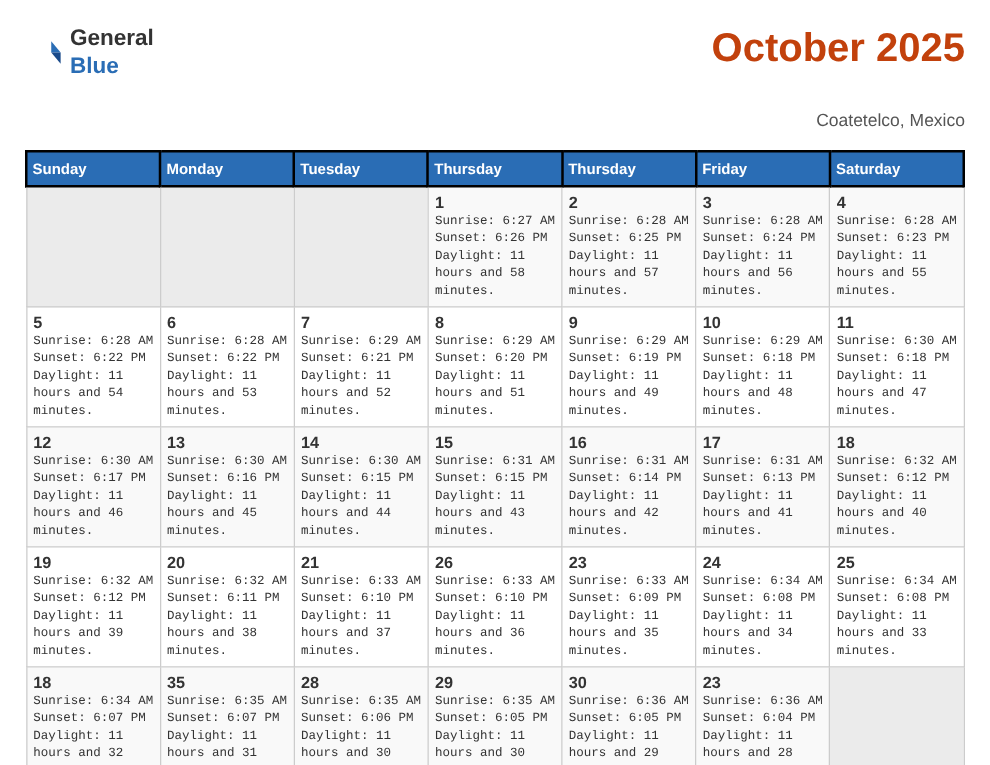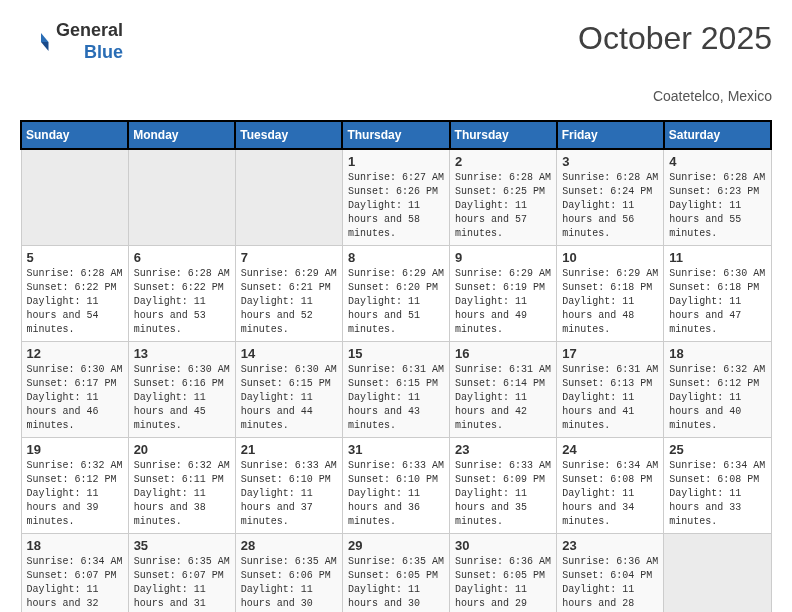--- a/index.html
+++ b/index.html
@@ -18,35 +18,34 @@
     }
     .logo {
       display: flex;
       align-items: center;
       gap: 6px;
     }
     .logo-text {
       font-size: 18px;
       font-weight: bold;
       line-height: 1.2;
-      text-align: right;
     }
     .logo-general { color: #333; }
     .logo-blue { color: #2a6db5; }
     .logo-icon {
       width: 30px;
       height: 30px;
     }
     .title-block {
       text-align: right;
     }
     .month-title {
       font-size: 32px;
-      font-weight: normal;
-      color: #404040;
+      font-weight: bold;
+      color: #c2410c;
     }
     .location {
       font-size: 14px;
       color: #555;
       margin-top: 31px;
     }
     .calendar {
       width: 100%;
       border-collapse: collapse;
       font-size: 10.5px;
@@ -253,21 +252,21 @@
 Sunset: 6:11 PM
 Daylight: 11 hours and 38 minutes.</div>
         </td>
         <td>
           <div class="day-num">21</div>
           <div class="day-info" style="white-space: pre-line;">Sunrise: 6:33 AM
 Sunset: 6:10 PM
 Daylight: 11 hours and 37 minutes.</div>
         </td>
         <td>
-          <div class="day-num">31</div>
+          <div class="day-num">26</div>
           <div class="day-info" style="white-space: pre-line;">Sunrise: 6:33 AM
 Sunset: 6:10 PM
 Daylight: 11 hours and 36 minutes.</div>
         </td>
         <td>
           <div class="day-num">23</div>
           <div class="day-info" style="white-space: pre-line;">Sunrise: 6:33 AM
 Sunset: 6:09 PM
 Daylight: 11 hours and 35 minutes.</div>
         </td>

